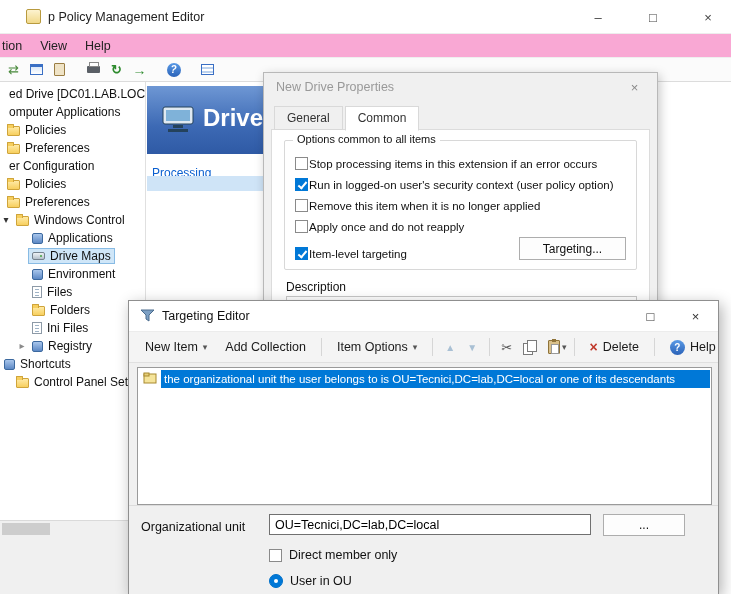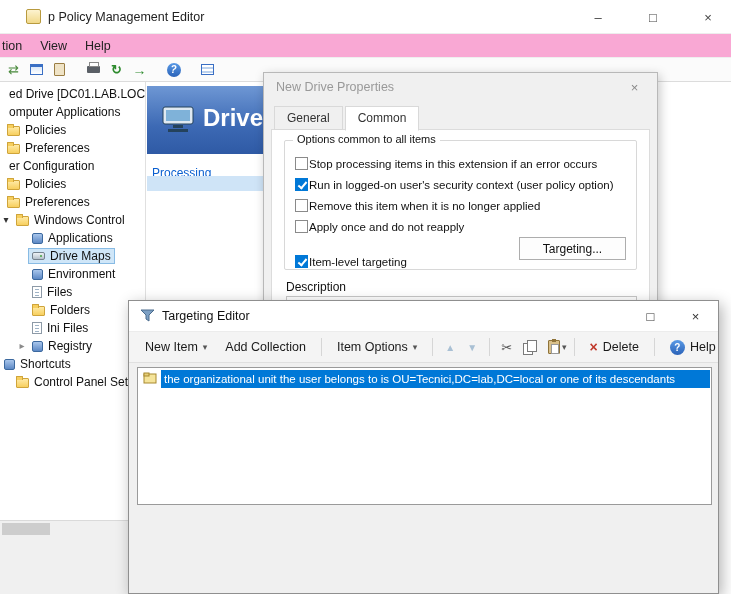--- a/index.html
+++ b/index.html
@@ -65,21 +65,21 @@
   .pd-title{position:absolute;left:12px;top:7px;color:#999;font-size:12.5px}
   .pd-close{position:absolute;right:0;top:0;width:45px;height:28px;display:flex;align-items:center;justify-content:center;color:#888;font-size:13px}
   .pd-tabs{position:absolute;left:10px;top:33px;display:flex;z-index:2}
   .pd-tab{padding:4px 12px;border:1px solid #d9d9d9;background:#f0f0f0;color:#333;font-size:12px;margin-right:2px}
   .pd-tab.active{background:#fff;border-bottom:1px solid #fff;margin-bottom:-1px;padding-bottom:5px}
   .pd-page{position:absolute;left:7px;top:56px;width:379px;height:183px;background:#fff;border:1px solid #dcdcdc}
   .groupbox{position:absolute;left:12px;top:10px;width:353px;height:130px;border:1px solid #d8d8d8;border-radius:2px}
   .gb-legend{position:absolute;left:8px;top:-8px;background:#fff;padding:0 4px;font-size:11px;color:#111}
   .options{position:absolute;left:10px;top:12px;right:10px}
   .opt-row{display:flex;align-items:center;height:21px;gap:1px}
-  .opt-row:nth-child(5){margin-top:14px}
+  .opt-row:nth-child(5){margin-top:6px}
   .opt-label{font-size:11.5px;color:#111;white-space:nowrap}
   .cbx{width:13px;height:13px;border:1px solid #8a8a8a;background:#fff;position:relative;flex:none}
   .cbx.checked{background:#0078d7;border-color:#0078d7}
   .cbx.checked::after{content:"";position:absolute;left:4px;top:1px;width:3px;height:7px;border:solid #fff;border-width:0 2px 2px 0;transform:rotate(40deg)}
   .targeting-btn{position:absolute;right:10px;bottom:9px;width:107px;height:23px;background:#fdfdfd;border:1px solid #adadad;font-size:12px;display:flex;align-items:center;justify-content:center}
   .desc-label{position:absolute;left:14px;top:150px;font-size:12px}
   .desc-box{position:absolute;left:14px;top:166px;width:351px;height:40px;background:#fff;border:1px solid #c8c8c8}
 
   
   .targeting-dialog{position:absolute;left:128px;top:300px;width:591px;height:294px;background:#f0f0f0;border:1px solid #8f8f8f;box-shadow:3px 4px 14px rgba(0,0,0,.3)}
@@ -372,15 +372,28 @@
         <span class="ou-icon">
           <svg width="14" height="12" viewBox="0 0 14 12">
             <rect x="1" y="2" width="12" height="9" fill="#f5e49a" stroke="#a8892f"></rect>
             <rect x="1" y="1" width="5" height="3" fill="#e6cf7a" stroke="#a8892f"></rect>
           </svg>
         </span>
         <span class="sel-text">the organizational unit the user belongs to is OU=Tecnici,DC=lab,DC=local or one of its descendants</span>
       </div>
     </div>
 
+    <div class="te-bottom">
+      <span class="ou-label">Organizational unit</span>
+      <input class="ou-input" type="text" value="OU=Tecnici,DC=lab,DC=local" style="">
+      <div class="browse-btn">...</div>
+      <div class="dm-row">
+        <span class="cbx"></span>
+        <span>Direct member only</span>
+      </div>
+      <div class="uo-row">
+        <span class="radio checked"></span>
+        <span>User in OU</span>
+      </div>
+    </div>
   </div>
 
 </div>
 
 </body></html>

